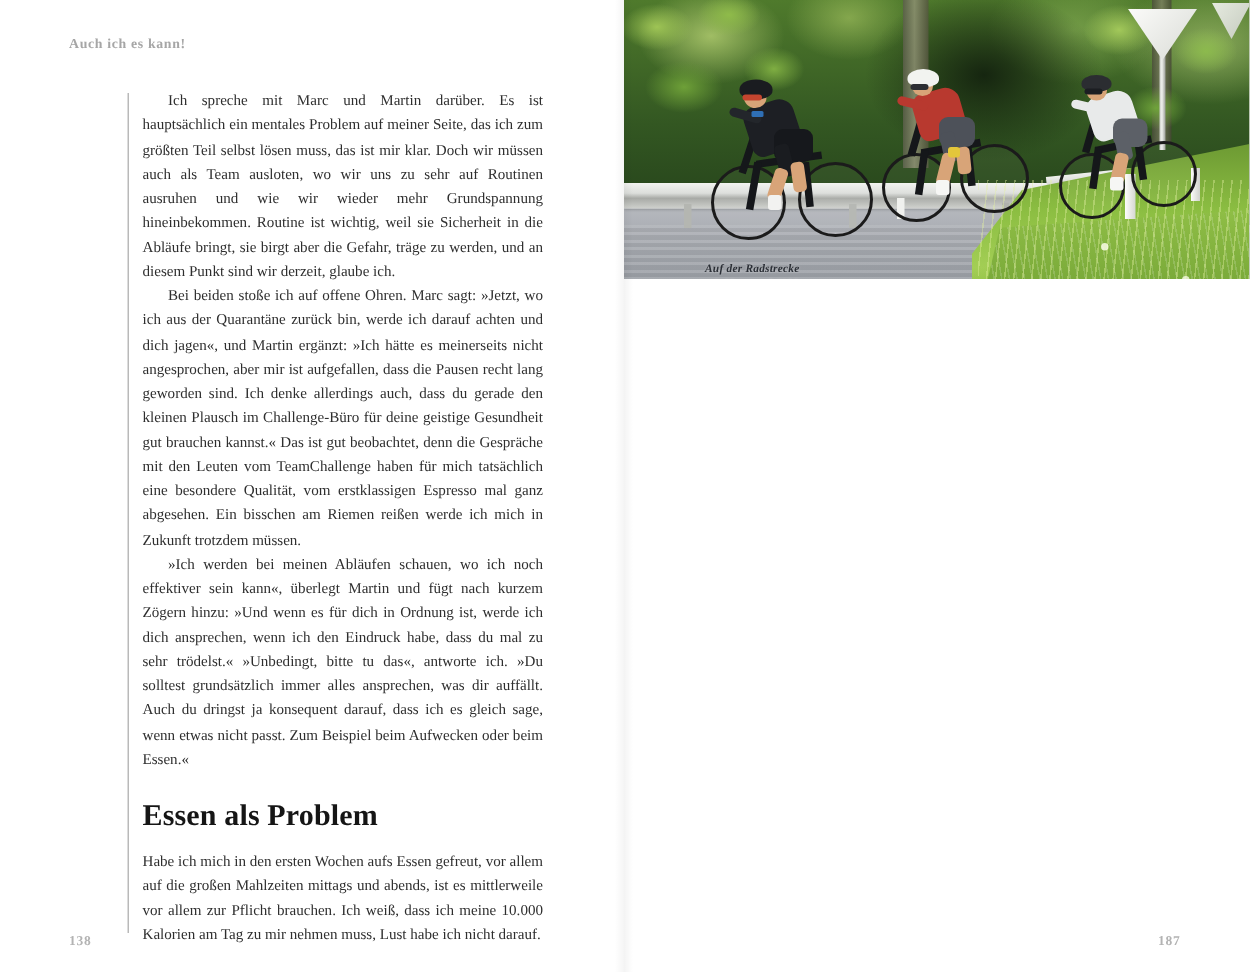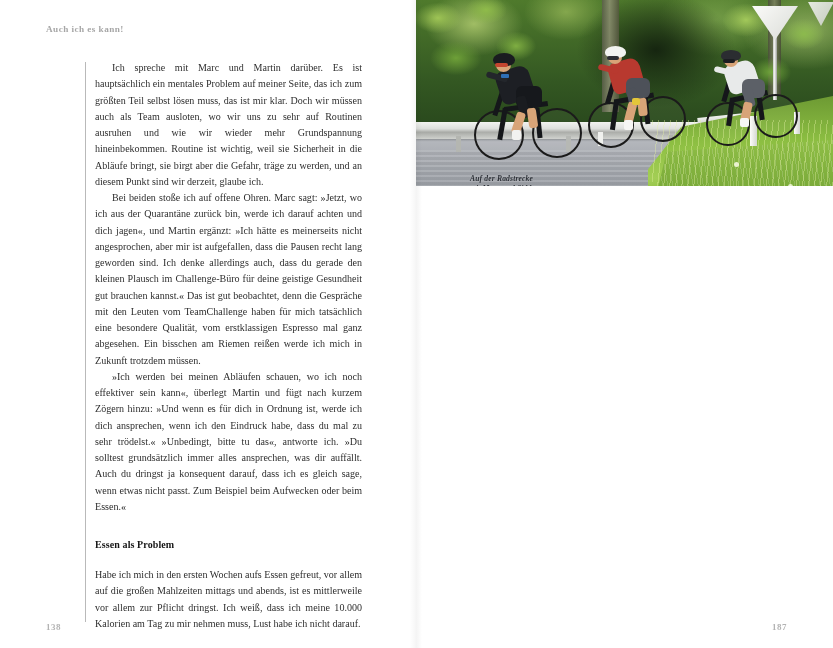--- a/index.html
+++ b/index.html
@@ -79,21 +79,21 @@
   .rule-left  { left: 85px;  top: 62px;  height: 560px; }
 
   p.para {
     margin: 0;
     text-indent: 17px;
   }
   p.para.noindent { text-indent: 0; }
 
   h2.section-heading {
     margin: 21px 0 14px 0;
-    font-size: 10px;
+    font-size: 20px;
     line-height: 17px;
     font-weight: 700;
     color: #151515;
     text-align: left;
     letter-spacing: 0.1px;
   }
 
   
   .folio {
     position: absolute;
@@ -351,21 +351,21 @@
 
     <div class="rule rule-left"></div>
 
     <div class="textcol left">
       <p class="para">Ich spreche mit Marc und Martin darüber. Es ist hauptsächlich ein mentales Problem auf meiner Seite, das ich zum größten Teil selbst lösen muss, das ist mir klar. Doch wir müssen auch als Team ausloten, wo wir uns zu sehr auf Routinen ausruhen und wie wir wieder mehr Grundspannung hineinbekommen. Routine ist wichtig, weil sie Sicherheit in die Abläufe bringt, sie birgt aber die Gefahr, träge zu werden, und an diesem Punkt sind wir derzeit, glaube ich.</p>
       <p class="para">Bei beiden stoße ich auf offene Ohren. Marc sagt: »Jetzt, wo ich aus der Quarantäne zurück bin, werde ich darauf achten und dich jagen«, und Martin ergänzt: »Ich hätte es meinerseits nicht angesprochen, aber mir ist aufgefallen, dass die Pausen recht lang geworden sind. Ich denke allerdings auch, dass du gerade den kleinen Plausch im Challenge-Büro für deine geistige Gesundheit gut brauchen kannst.« Das ist gut beobachtet, denn die Gespräche mit den Leuten vom TeamChallenge haben für mich tatsächlich eine besondere Qualität, vom erstklassigen Espresso mal ganz abgesehen. Ein bisschen am Riemen reißen werde ich mich in Zukunft trotzdem müssen.</p>
       <p class="para">»Ich werden bei meinen Abläufen schauen, wo ich noch effektiver sein kann«, überlegt Martin und fügt nach kurzem Zögern hinzu: »Und wenn es für dich in Ordnung ist, werde ich dich ansprechen, wenn ich den Eindruck habe, dass du mal zu sehr trödelst.« »Unbedingt, bitte tu das«, antworte ich. »Du solltest grundsätzlich immer alles ansprechen, was dir auffällt. Auch du dringst ja konsequent darauf, dass ich es gleich sage, wenn etwas nicht passt. Zum Beispiel beim Aufwecken oder beim Essen.«</p>
 
       <h2 class="section-heading">Essen als Problem</h2>
 
-      <p class="para noindent">Habe ich mich in den ersten Wochen aufs Essen gefreut, vor allem auf die großen Mahlzeiten mittags und abends, ist es mittlerweile vor allem zur Pflicht dringst. Ich weiß, dass ich meine 10.000 Kalorien am Tag zu mir nehmen muss, Lust habe ich nicht darauf.</p>
+      <p class="para noindent">Habe ich mich in den ersten Wochen aufs Essen gefreut, vor allem auf die großen Mahlzeiten mittags und abends, ist es mittlerweile vor allem zur Pflicht brauchen. Ich weiß, dass ich meine 10.000 Kalorien am Tag zu mir nehmen muss, Lust habe ich nicht darauf.</p>
     </div>
 
     <div class="folio folio-left">138</div>
   </div>
 
   <div class="page page-right">
 
     <div class="folio folio-right">187</div>
   </div>
 

